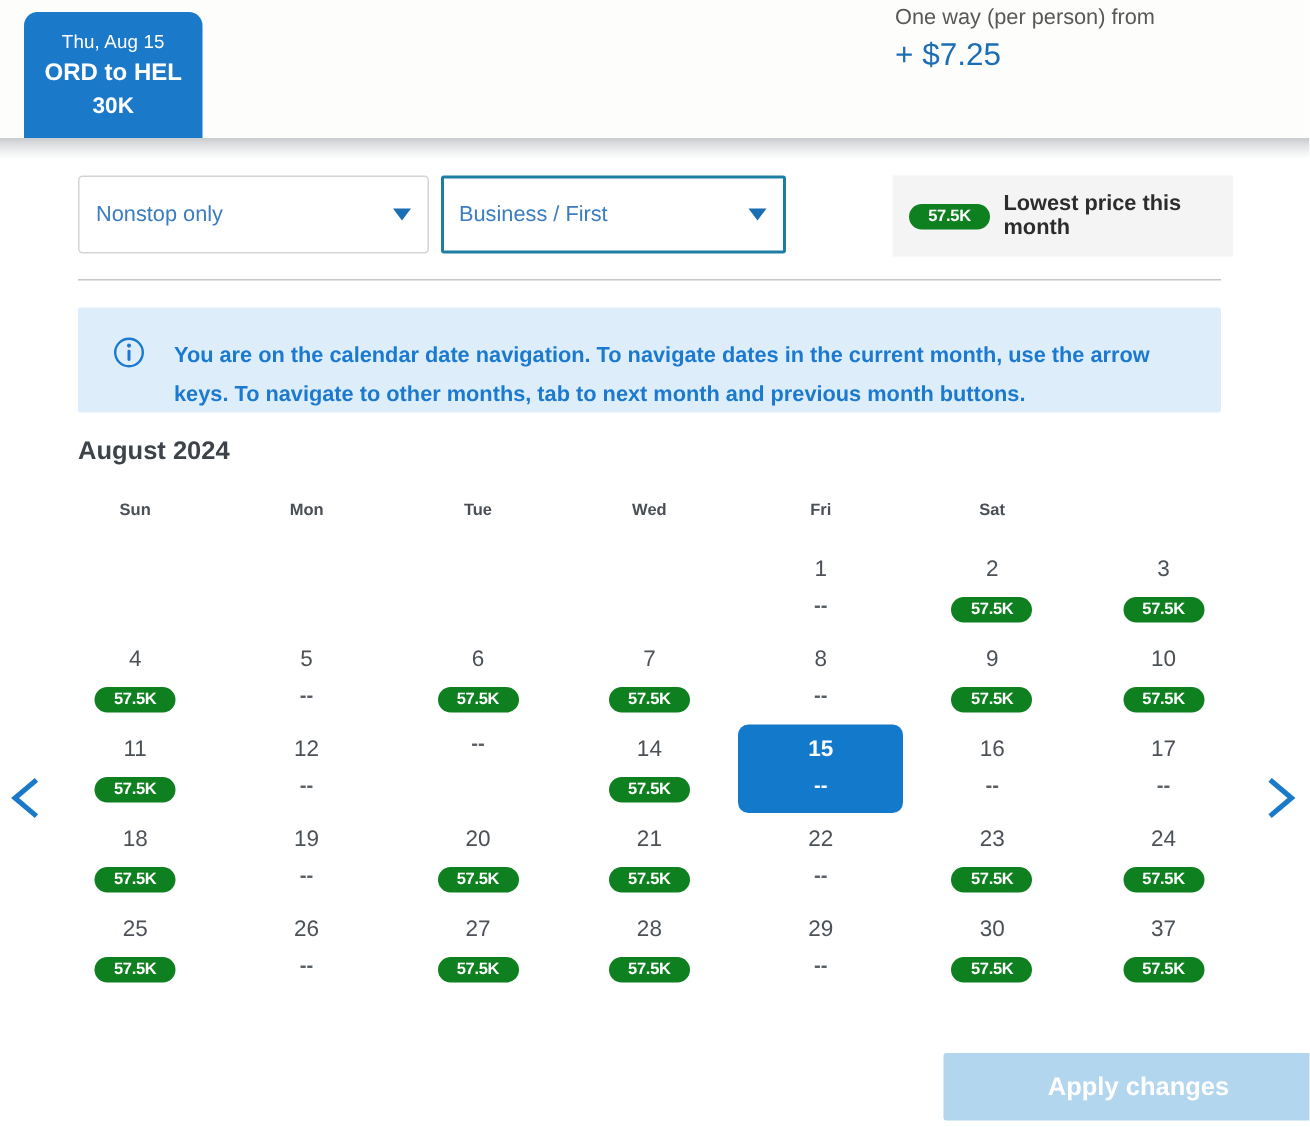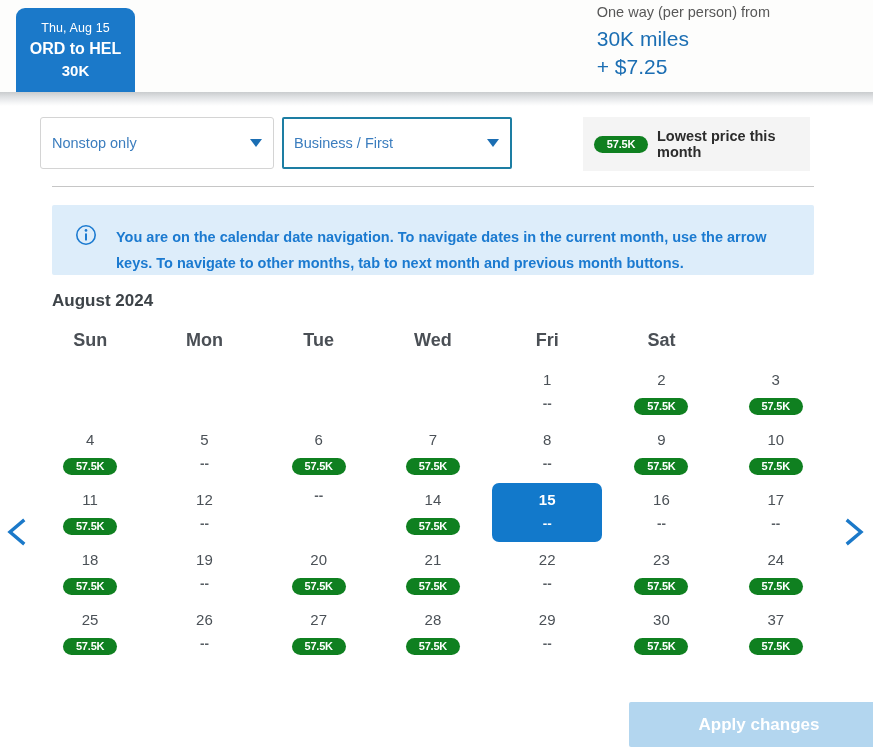--- a/index.html
+++ b/index.html
@@ -79,21 +79,21 @@
   .header-shadow {
     position: absolute;
     left: 0; top: 92px;
     width: 873px; height: 14px;
     background: linear-gradient(to bottom, #c9ccce 0%, #dfe1e3 35%, #f4f5f6 75%, #ffffff 100%);
   }
 
   
   .filters {
     position: absolute;
-    left: 40px; top: 117px;
+    left: 52px; top: 117px;
     width: 770px; height: 56px;
   }
   .select-box {
     position: absolute;
     top: 0;
     height: 52px;
     background: #ffffff;
     border: 1px solid #d4d4d4;
     border-radius: 3px;
     cursor: pointer;
@@ -203,21 +203,21 @@
     display: flex;
     width: 800px;
   }
   .cal-row.weekdays { height: 35px; }
   .cal-cell {
     width: 114.28px;
     text-align: center;
     position: relative;
   }
   .wd-label {
-    font-size: 18px;
+    font-size: 11px;
     font-weight: 700;
     color: #4a4f55;
     line-height: 24px;
   }
 
   .cal-row.dates { height: 60px; }
   .day {
     position: relative;
     width: 114.28px;
     height: 60px;
@@ -295,21 +295,20 @@
   <div class="header">
 
     <div class="trip-card">
       <div class="tc-date">Thu, Aug 15</div>
       <div class="tc-route">ORD to HEL</div>
       <div class="tc-miles">30K</div>
     </div>
 
     <div class="price-block">
       <div class="pb-label">One way (per person) from</div>
-      <div class="pb-miles">30K miles</div>
       <div class="pb-fee">+ $7.25</div>
     </div>
   </div>
   <div class="header-shadow"></div>
 
   <div class="filters">
 
     <div class="select-box sb-nonstop">
       <span class="sb-value">Nonstop only</span>
       <span class="sb-caret"></span>

